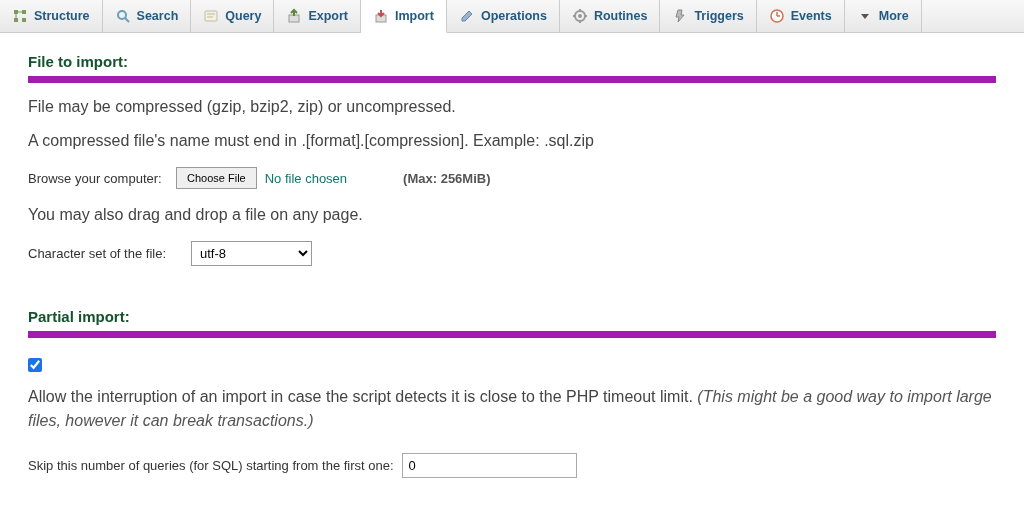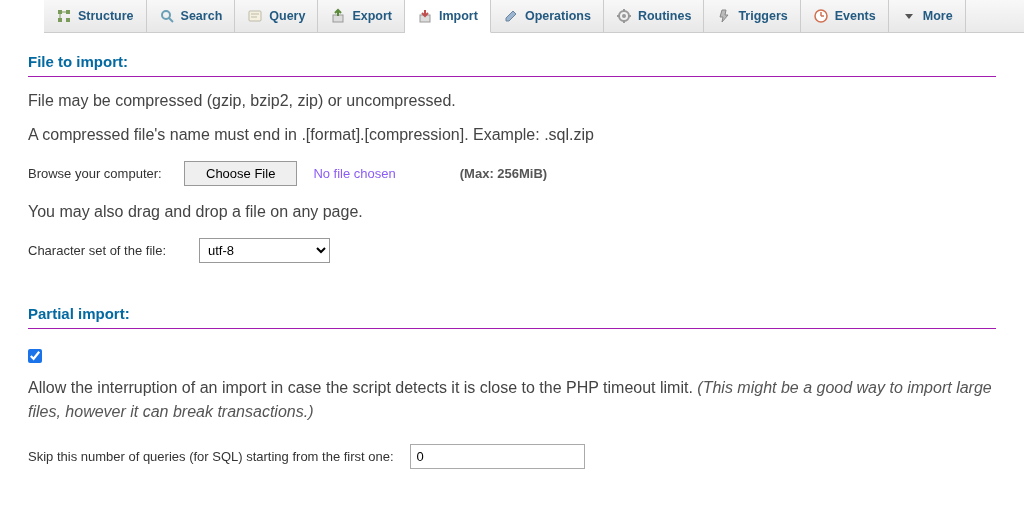--- a/index.html
+++ b/index.html
@@ -1,39 +1,39 @@
 <!DOCTYPE html>
 <html><head>
   <meta charset="utf-8">
   <style>
     * { box-sizing: border-box; margin: 0; padding: 0; }
     body { font-family: sans-serif; font-size: 13px; color: #333; background: #fff; width: 1024px; }
     
-    .tabbar { display: flex; background: linear-gradient(#f8f8f8, #eaeaea); border-bottom: 1px solid #ccc; margin-left: 44px; }
+    .tabbar { display: flex; background: linear-gradient(#f8f8f8, #eaeaea); border-bottom: 1px solid #ccc; }
     .tab { display: flex; align-items: center; gap: 6px; padding: 8px 12px; border-right: 1px solid #ccc; color: #235a81; font-weight: bold; font-size: 12.5px; cursor: pointer; background: linear-gradient(#f8f8f8, #e8e8e8); }
     .tab.active { background: #fff; border-bottom: 1px solid #fff; margin-bottom: -1px; }
     .tab .icon { width: 16px; height: 16px; display: inline-flex; align-items: center; justify-content: center; }
     
     .content { padding: 20px 28px; }
     h2 { font-size: 24px; font-weight: normal; color: #777; margin: 10px 0 30px 0; }
     
     fieldset { border: none; margin-bottom: 28px; }
-    legend { font-size: 15px; font-weight: bold; color: #0369a1; padding-bottom: 6px; border-bottom: 1px solid #a21caf; width: 100%; margin-bottom: 12px; }
+    legend { font-size: 15px; font-weight: bold; color: #14532d; padding-bottom: 6px; border-bottom: 7px solid #a21caf; width: 100%; margin-bottom: 12px; }
     
     .line { margin-bottom: 10px; font-size: 16px; color: #444; line-height: 1.5; }
     .line b { font-weight: normal; }
     
-    .row { display: flex; align-items: center; gap: 16px; margin: 14px 0; }
+    .row { display: flex; align-items: center; gap: 8px; margin: 14px 0; }
     .label { min-width: 140px; }
     
-    .file-btn { padding: 4px 21px; border: 1px solid #999; background: #efefef; font-size: 13px; cursor: pointer; }
-    .file-status { color: #8b5cf6; }
+    .file-btn { padding: 4px 10px; border: 1px solid #999; background: #efefef; font-size: 11px; cursor: pointer; }
+    .file-status { color: #0f766e; }
     .max-size { color: #555; margin-left: 48px; font-weight: bold; }
     
-    select { width: 131px; padding: 3px 4px; border: 1px solid #999; font-size: 13px; background:#fff; }
+    select { width: 121px; padding: 3px 4px; border: 1px solid #999; font-size: 13px; background:#fff; }
     
     .checkbox-row { margin: 8px 0 10px 0; }
     input[type=checkbox] { width: 14px; height: 14px; accent-color: #1a73e8; }
     
     .italic { font-style: italic; color: #555; }
     
     input[type=text] { width: 175px; padding: 4px 6px; border: 1px solid #aaa; font-size: 13px; }
     
     .caret-down { display:inline-block; width:0; height:0; border-left:4px solid transparent; border-right:4px solid transparent; border-top:5px solid #555; }
   </style>

